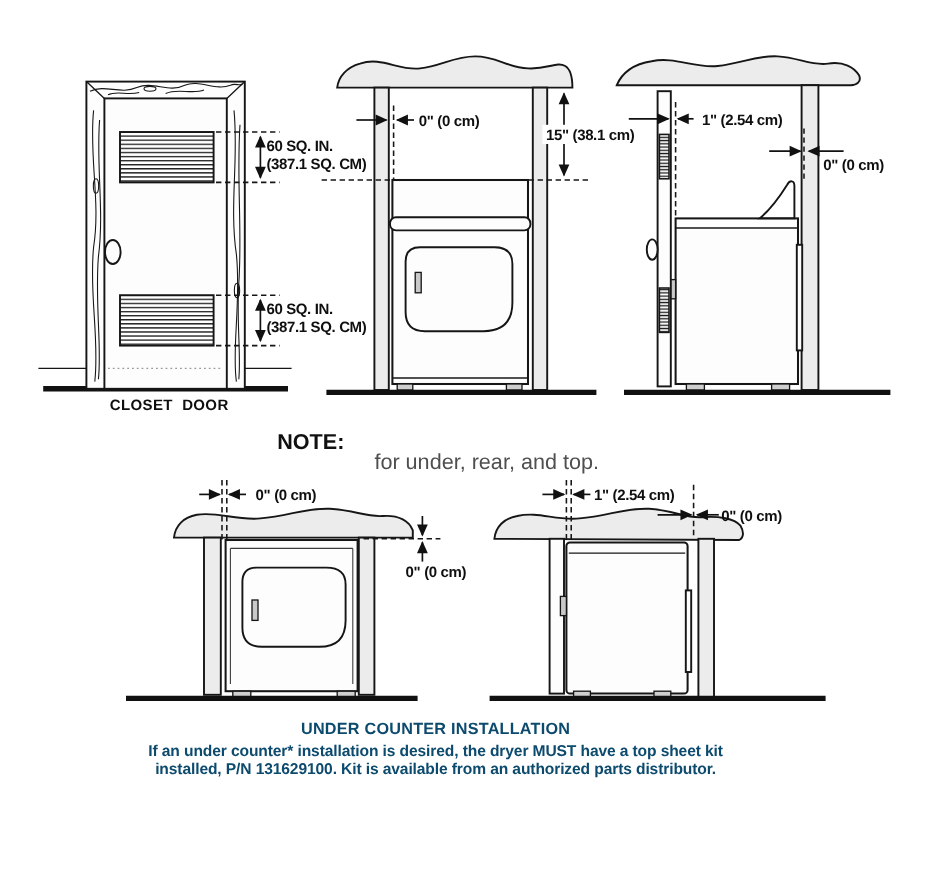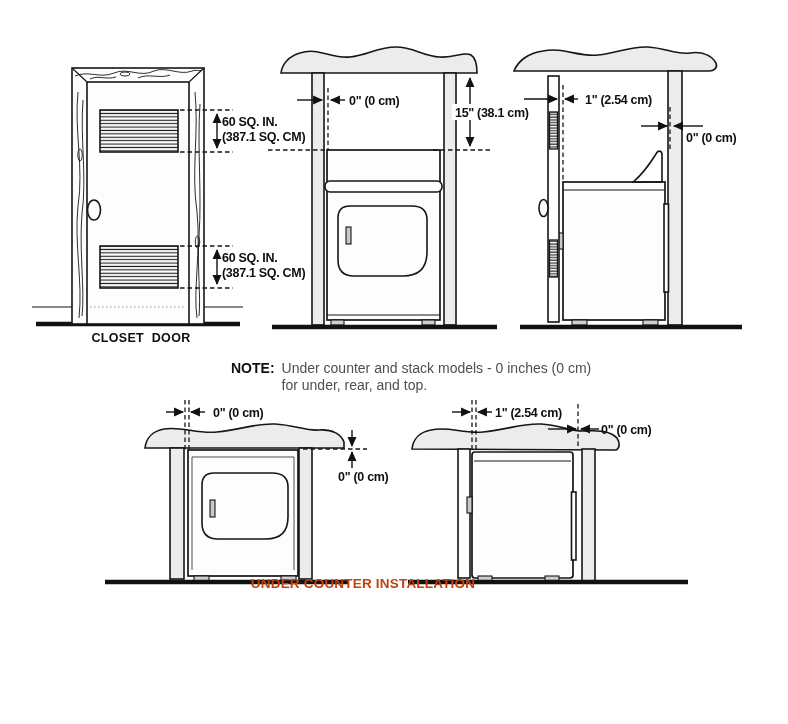--- a/index.html
+++ b/index.html
@@ -13,23 +13,23 @@
   .dash{stroke:#161616;stroke-width:1.3;fill:none;stroke-dasharray:4.5 3;}
   .dotted{stroke:#9a9a9a;stroke-width:1;fill:none;stroke-dasharray:1.5 2.5;}
   .dim-ln{stroke:#111;stroke-width:1.4;fill:none;}
   .gray{fill:#ececec;stroke:#161616;stroke-width:1.6;}
   .white{fill:#fdfdfd;stroke:#161616;stroke-width:1.6;}
   .body2{fill:#fdfdfd;stroke:#161616;stroke-width:1.7;}
   .foot{fill:#cfcfcf;stroke:#161616;stroke-width:1.1;}
   .handle{fill:#c9c9c9;stroke:#161616;stroke-width:1.1;}
   .grain{stroke:#161616;stroke-width:0.9;fill:none;}
   .innerln{stroke:#3a3a3a;stroke-width:0.9;fill:none;}
-  .note{position:absolute;left:231px;top:360px;display:flex;gap:7px;font-size:14px;line-height:17px;color:#4f4f4f;}
+  .note{position:absolute;left:231px;top:360px;display:flex;gap:25px;font-size:18px;line-height:17px;color:#4f4f4f;}
   .note-label{color:#101010;font-weight:700;}
-  .footer{position:absolute;left:102px;top:576px;width:522px;text-align:center;font-weight:700;font-size:13px;line-height:15.5px;color:#c2410c;letter-spacing:-0.1px;}
+  .footer{position:absolute;left:102px;top:600px;width:522px;text-align:center;font-weight:700;font-size:13px;line-height:15.5px;color:#0c4a6e;letter-spacing:-0.1px;}
   .footer-title{font-size:13.5px;letter-spacing:0.2px;margin-bottom:2px;}
 </style>
 </head>
 <body>
 
 <svg width="788" height="724" viewBox="0 0 788 724" style="position:absolute;left:0;top:0;">
   <defs>
     <pattern id="louver" width="6" height="3.4" patternUnits="userSpaceOnUse">
       <rect width="6" height="3.4" fill="#ffffff"></rect>
       <rect width="6" height="1.1" y="0.7" fill="#1a1a1a"></rect>
@@ -171,20 +171,22 @@
     <path class="dash" d="M578,404 V449"></path>
     <line class="dim-ln" x1="548" y1="429" x2="576" y2="429" marker-end="url(#ah)"></line>
     <line class="dim-ln" x1="599" y1="429" x2="581" y2="429" marker-end="url(#ah)"></line>
     <text class="dim" x="601" y="434">0" (0 cm)</text>
   </g>
 </svg>
 
 <div class="note">
   <span class="note-label">NOTE:</span>
   <span class="note-body">
-    <span>Under counter and stack models - 0 inches (0 cm)</span><br>
+    <br>
     <span>for under, rear, and top.</span>
   </span>
 </div>
 
 <div class="footer">
   <div class="footer-title">UNDER COUNTER INSTALLATION</div>
+  <div>If an under counter* installation is desired, the dryer MUST have a top sheet kit</div>
+  <div>installed, P/N 131629100. Kit is available from an authorized parts distributor.</div>
 </div>
 
 </body></html>

